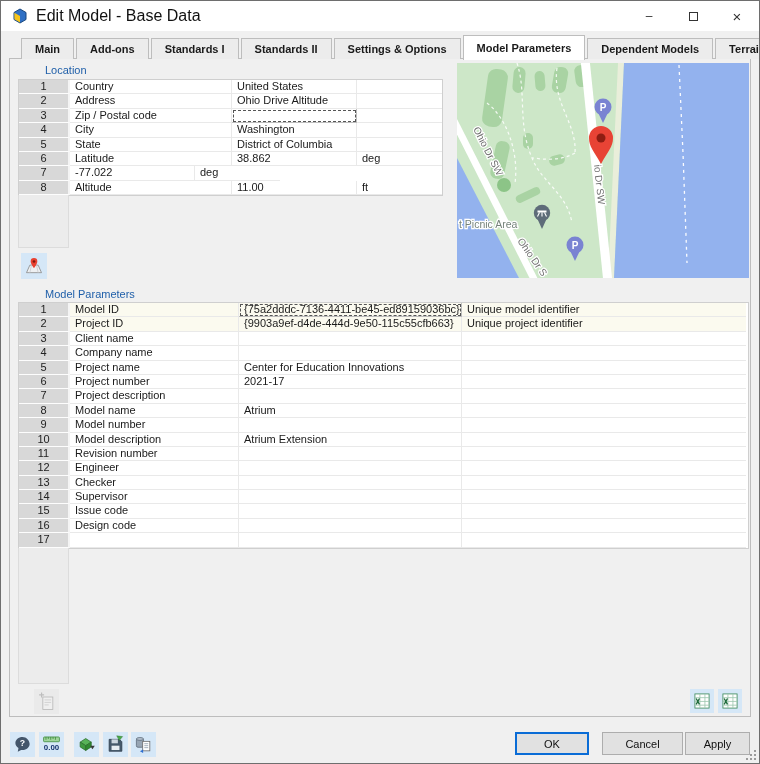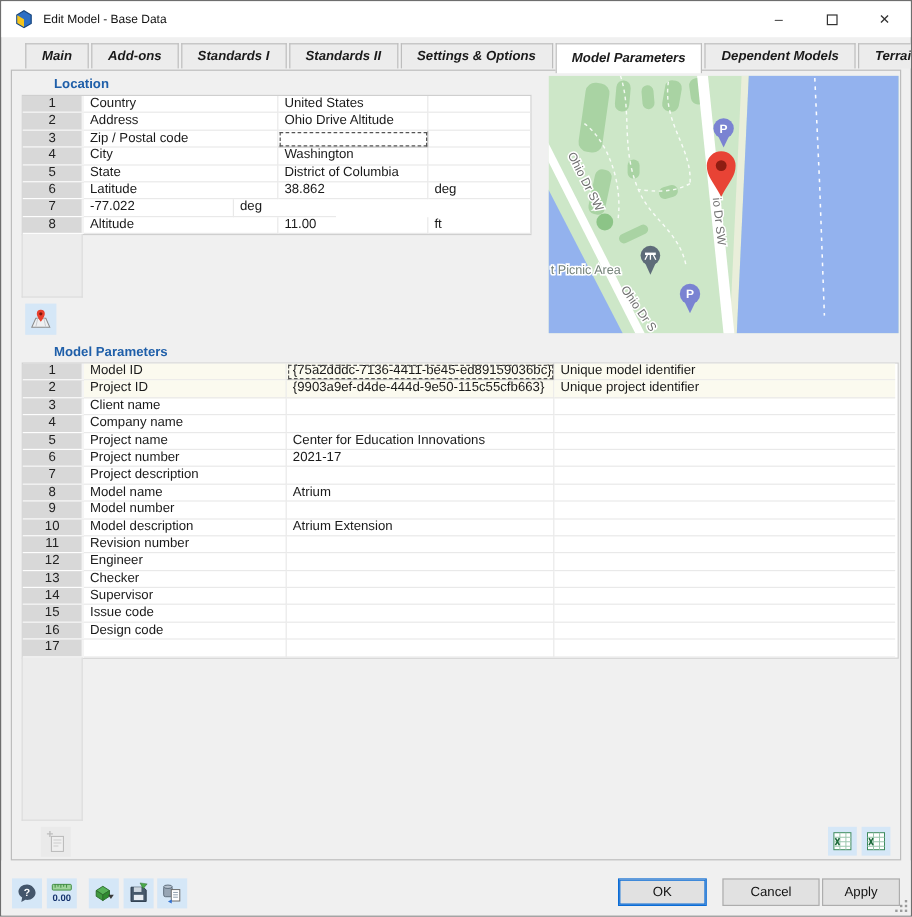--- a/index.html
+++ b/index.html
@@ -1,32 +1,32 @@
 <!DOCTYPE html>
 <html style="--header_blue: #1f5fa9; --ok_border: #0a6cd6; --icon_bg: #d5e7f7; --water: #93b2ee; --park: #cde7c8; --park_dark: #a9d3a3; --shore: #e9eeda; --road: #ffffff; --marker_red: #e84335; --marker_red_dark: #8e1d12; --marker_parking: #7a83d2; --marker_poi: #5e6c79;"><head>
 <meta charset="utf-8">
 <style>
   html,body{margin:0;padding:0;background:#fff;font-family:"Liberation Sans",sans-serif;}
   *{box-sizing:border-box;}
   .dialog{position:relative;width:760px;height:764px;background:#f0f0f0;border:1px solid #6e6e6e;overflow:hidden;}
   
   .titlebar{position:absolute;left:0;top:0;width:100%;height:30px;background:#fff;display:flex;align-items:center;}
   .title-ico{width:16px;height:16px;margin:0 8px 0 11px;}
-  .title-txt{font-size:10px;color:#111;}
+  .title-txt{font-size:16px;color:#111;}
   .win-controls{position:absolute;right:0;top:0;height:30px;display:flex;}
   .win-btn{width:44px;height:30px;display:flex;align-items:center;justify-content:center;font-size:12px;color:#333;}
   .win-btn.max span{display:block;width:9px;height:9px;border:1px solid #333;}
   .win-btn.close{font-size:15px;}
   
-  .tabbar{position:absolute;left:9px;top:35px;right:19px;height:23px;display:flex;align-items:flex-start;padding-left:11px;z-index:3;font-style:italic;}
+  .tabbar{position:absolute;left:9px;top:35px;right:19px;height:23px;display:flex;align-items:flex-end;padding-left:11px;z-index:3;}
   .tab{height:21px;line-height:20px;padding:0 13px;background:#ececec;border:1px solid #bdbdbd;border-bottom:none;margin-right:2px;font-size:11px;font-weight:600;color:#1a1a1a;white-space:nowrap;}
   .tab.active{height:25px;line-height:24px;background:#fff;margin-bottom:-1px;z-index:4;}
   
   .page{position:absolute;left:8px;top:57px;right:8px;bottom:46px;background:#f0f0f0;border:1px solid #bdbdbd;z-index:1;}
-  .sec-h{position:absolute;font-size:11px;font-weight:700;color:var(--header_blue,#1f5fa9);padding-left:24px;}
+  .sec-h{position:absolute;font-size:11px;font-weight:400;color:var(--header_blue,#1f5fa9);padding-left:24px;}
   
   .grid{position:absolute;background:#fff;border:1px solid #cfcfcf;}
   .row{display:flex;height:14.4px;}
   .cell{font-size:11px;line-height:13.8px;color:#1a1a1a;border-right:1px solid #e9e9e9;border-bottom:1px solid #e9e9e9;padding:0 3px 0 5px;white-space:nowrap;overflow:hidden;}
   .c-n{background:#d8d8d8;text-align:center;padding:0;color:#222;border-right:2px solid #f4f4f4;border-bottom:1px solid #fdfdfd;}
   .loc .c-n{width:51px;}.loc .c-label{width:162px;}.loc .c-value{width:125px;}.loc .c-unit{width:85px;border-right:none;}
   .mp .c-n{width:51px;}.mp .c-label{width:169px;}.mp .c-value{width:223px;}.mp .c-comment{width:284px;border-right:none;}
   .row.readonly .c-label,.row.readonly .c-value,.row.readonly .c-comment{background:#fbfaef;}
   .row.focused .c-value{outline:1px dashed #555;outline-offset:-2px;border-color:#bdbdbd;}
   .numstrip{position:absolute;width:51px;background:#ececec;border:1px solid #dcdcdc;border-top:none;}

